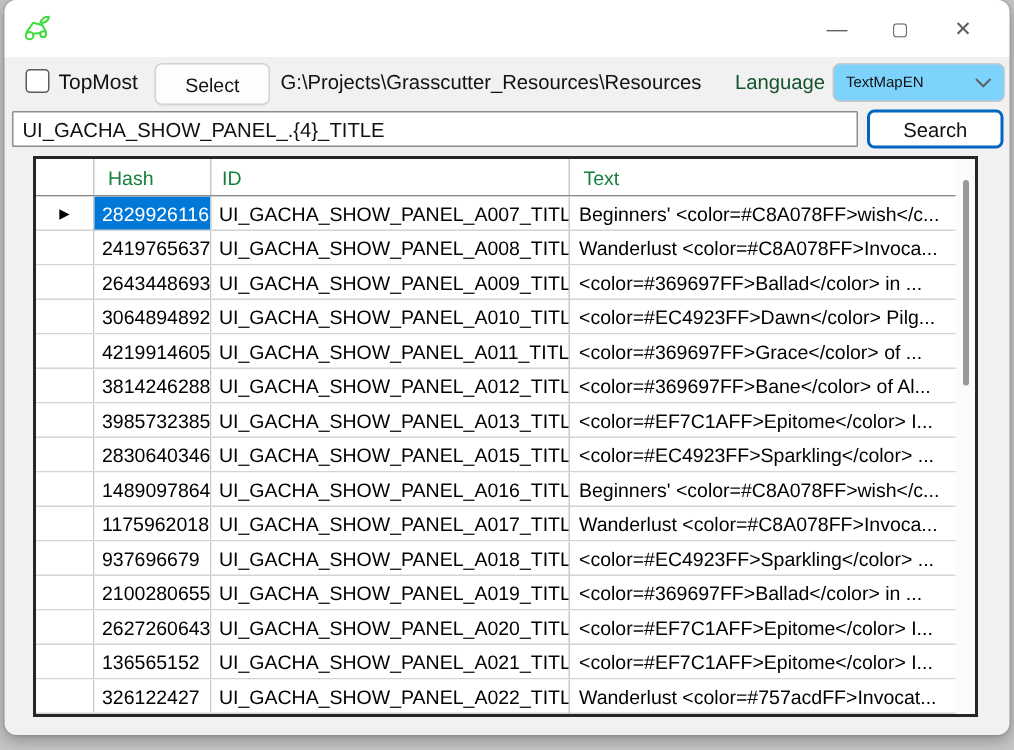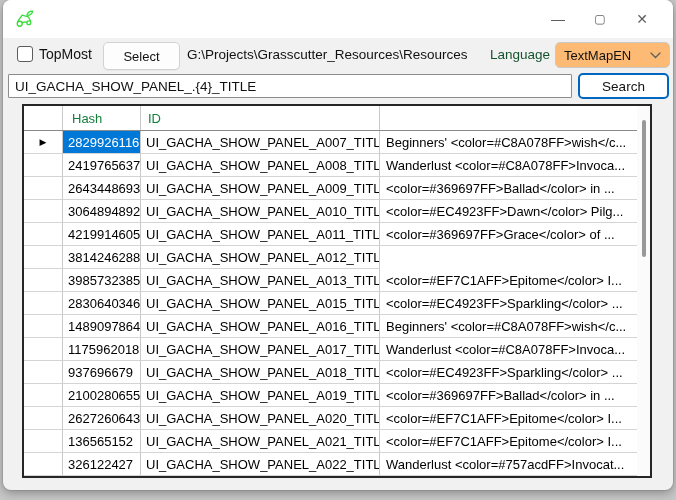--- a/index.html
+++ b/index.html
@@ -43,22 +43,22 @@
   .select-btn{
     position:absolute;left:100px;top:42px;width:75px;height:26px;
     background:#fdfdfd;border:1px solid #d2d2d2;border-radius:5px;
     font-size:13px;color:#111;display:flex;align-items:center;justify-content:center;
     box-shadow:0 1px 0 rgba(0,0,0,.04);
   }
   .path-label{position:absolute;left:184px;top:47px;font-size:13.5px;color:#111;}
   .language-label{position:absolute;left:487px;top:47px;font-size:13.5px;color:#14532d;}
   .language-select{
     position:absolute;left:552px;top:42px;width:115px;height:26px;
-    background:#fdba74;border:1px solid #c9c9c9;border-radius:5px;
-    font-size:13px;color:#111;display:flex;align-items:center;
+    background:#7dd3fc;border:1px solid #c9c9c9;border-radius:5px;
+    font-size:10px;color:#111;display:flex;align-items:center;
     padding:0 8px;box-sizing:border-box;justify-content:space-between;
   }
   .chevron{width:11px;height:7px;}
   
   .search-input{
     position:absolute;left:5px;top:74px;width:564px;height:24px;
     background:#fff;border:1px solid #8c8c8c;border-radius:1px;
     box-sizing:border-box;font-family:"Liberation Sans",sans-serif;
     font-size:13.5px;color:#111;padding:0 6px;outline:none;
   }
@@ -137,20 +137,21 @@
   </div>
 
   <input class="search-input" type="text" value="UI_GACHA_SHOW_PANEL_.{4}_TITLE" style="">
   <div class="search-btn">Search</div>
 
   <div class="grid">
     <div class="grid-header">
       <div class="hcell rowhdr"></div>
       <div class="hcell hash">Hash</div>
       <div class="hcell id">ID</div>
+      <div class="hcell text">Text</div>
     </div>
     <div class="grid-rows">
         <div class="grid-row">
           <div class="cell rowhdr">▶</div>
           <div class="cell hash selected">2829926116</div>
           <div class="cell id">UI_GACHA_SHOW_PANEL_A007_TITLE</div>
           <div class="cell text">Beginners' &lt;color=#C8A078FF&gt;wish&lt;/c...</div>
         </div>
         <div class="grid-row">
           <div class="cell rowhdr"></div>
@@ -173,20 +174,21 @@
         <div class="grid-row">
           <div class="cell rowhdr"></div>
           <div class="cell hash">4219914605</div>
           <div class="cell id">UI_GACHA_SHOW_PANEL_A011_TITLE</div>
           <div class="cell text">&lt;color=#369697FF&gt;Grace&lt;/color&gt; of ...</div>
         </div>
         <div class="grid-row">
           <div class="cell rowhdr"></div>
           <div class="cell hash">3814246288</div>
           <div class="cell id">UI_GACHA_SHOW_PANEL_A012_TITLE</div>
+          <div class="cell text">&lt;color=#369697FF&gt;Bane&lt;/color&gt; of Al...</div>
         </div>
         <div class="grid-row">
           <div class="cell rowhdr"></div>
           <div class="cell hash">3985732385</div>
           <div class="cell id">UI_GACHA_SHOW_PANEL_A013_TITLE</div>
           <div class="cell text">&lt;color=#EF7C1AFF&gt;Epitome&lt;/color&gt; I...</div>
         </div>
         <div class="grid-row">
           <div class="cell rowhdr"></div>
           <div class="cell hash">2830640346</div>

